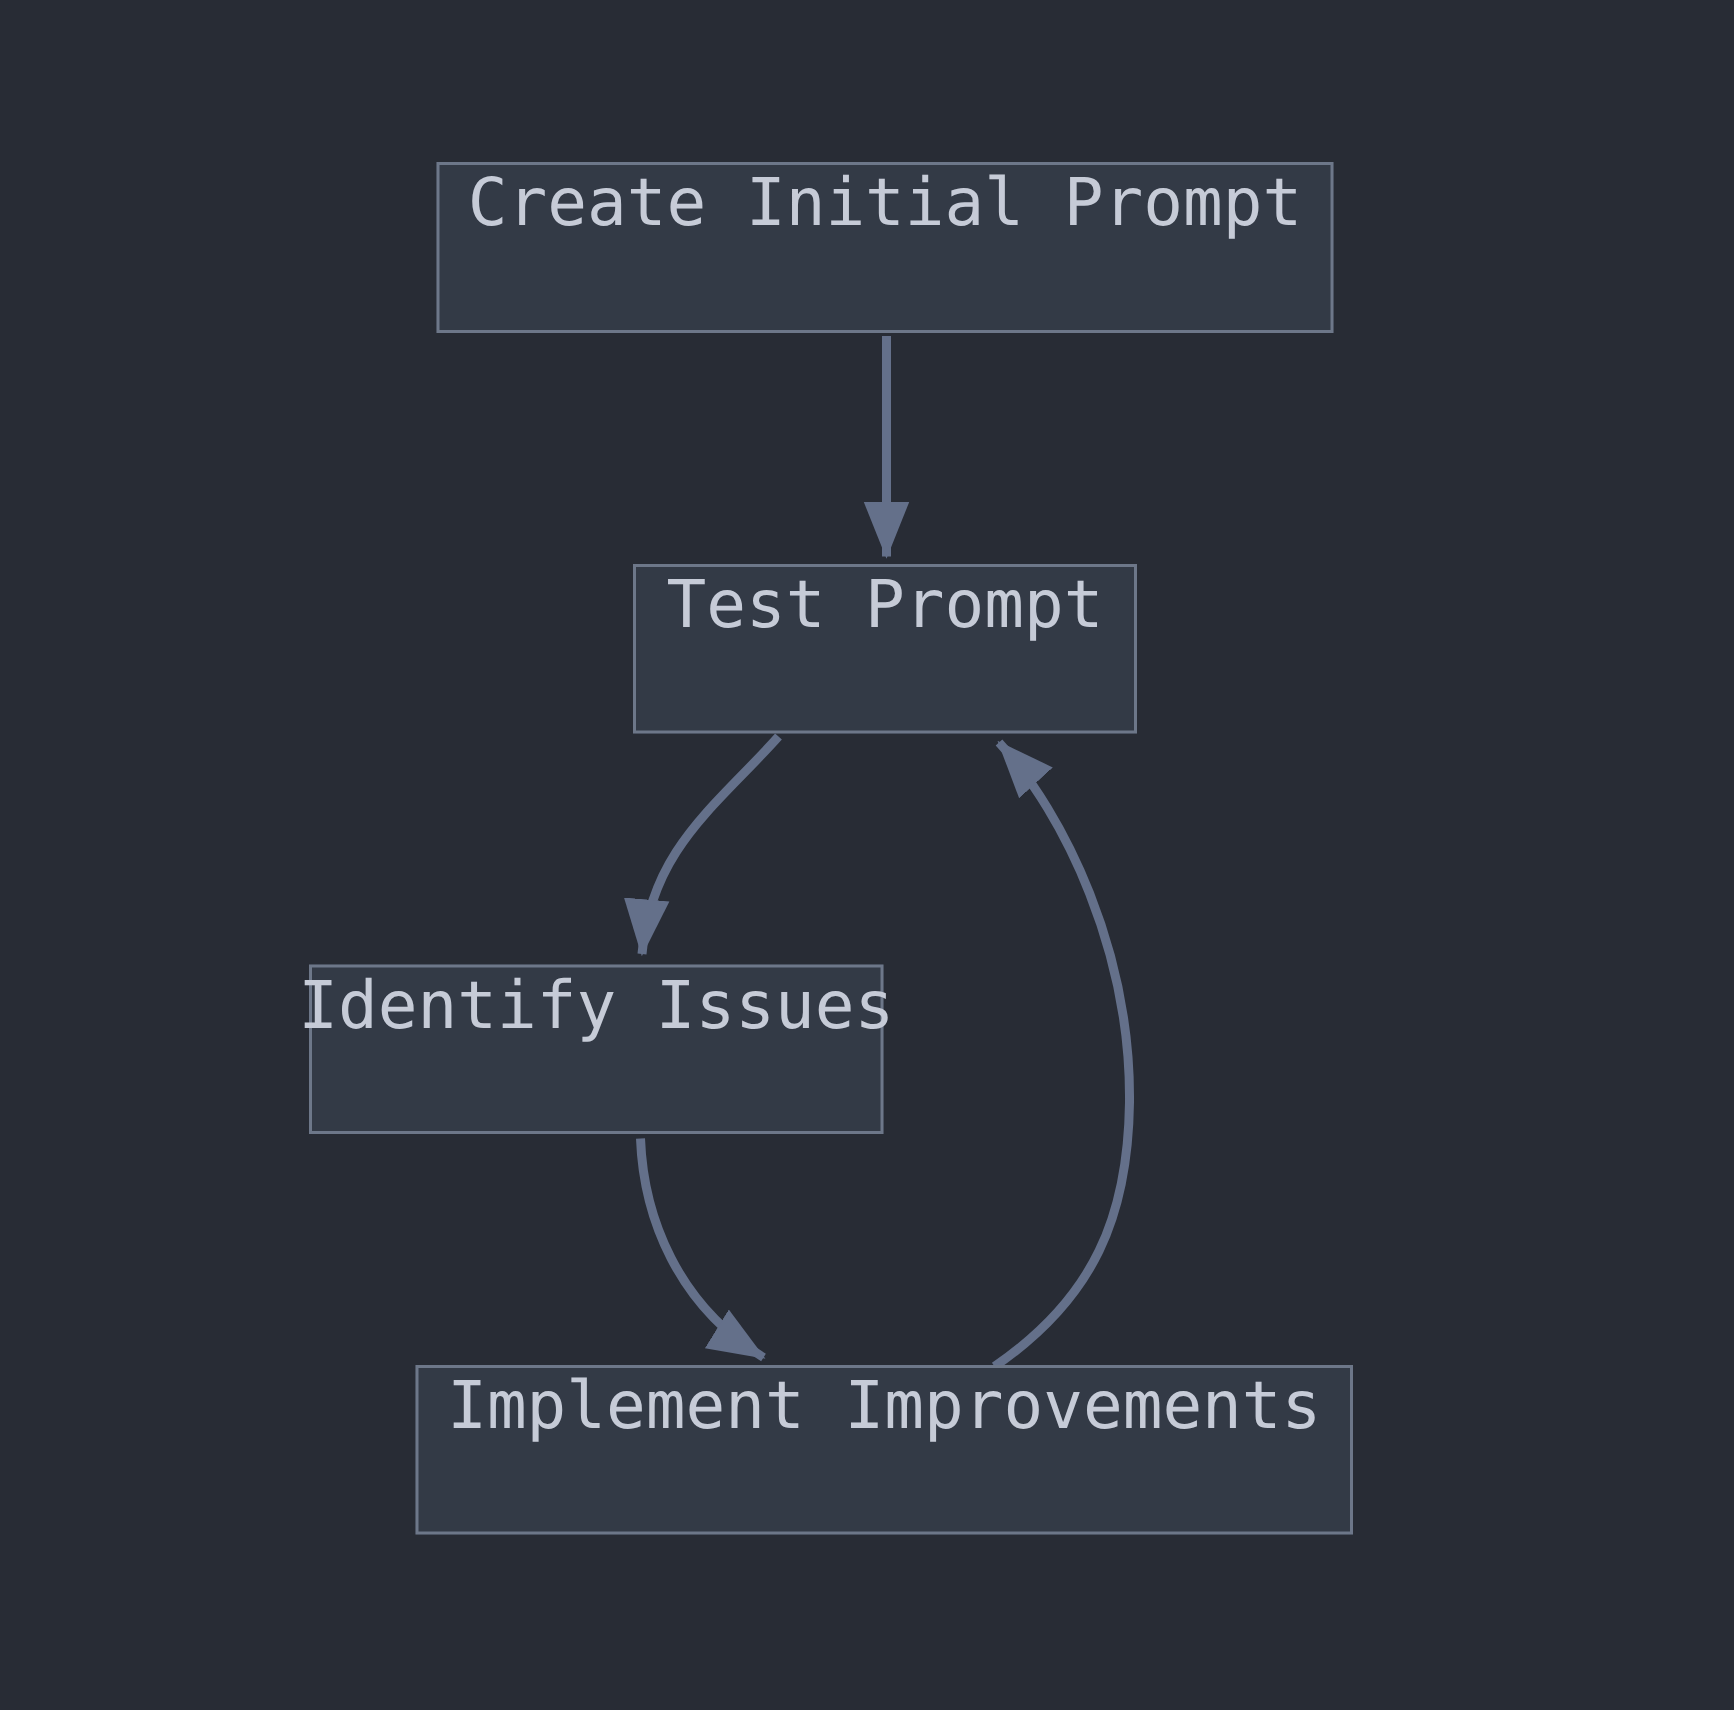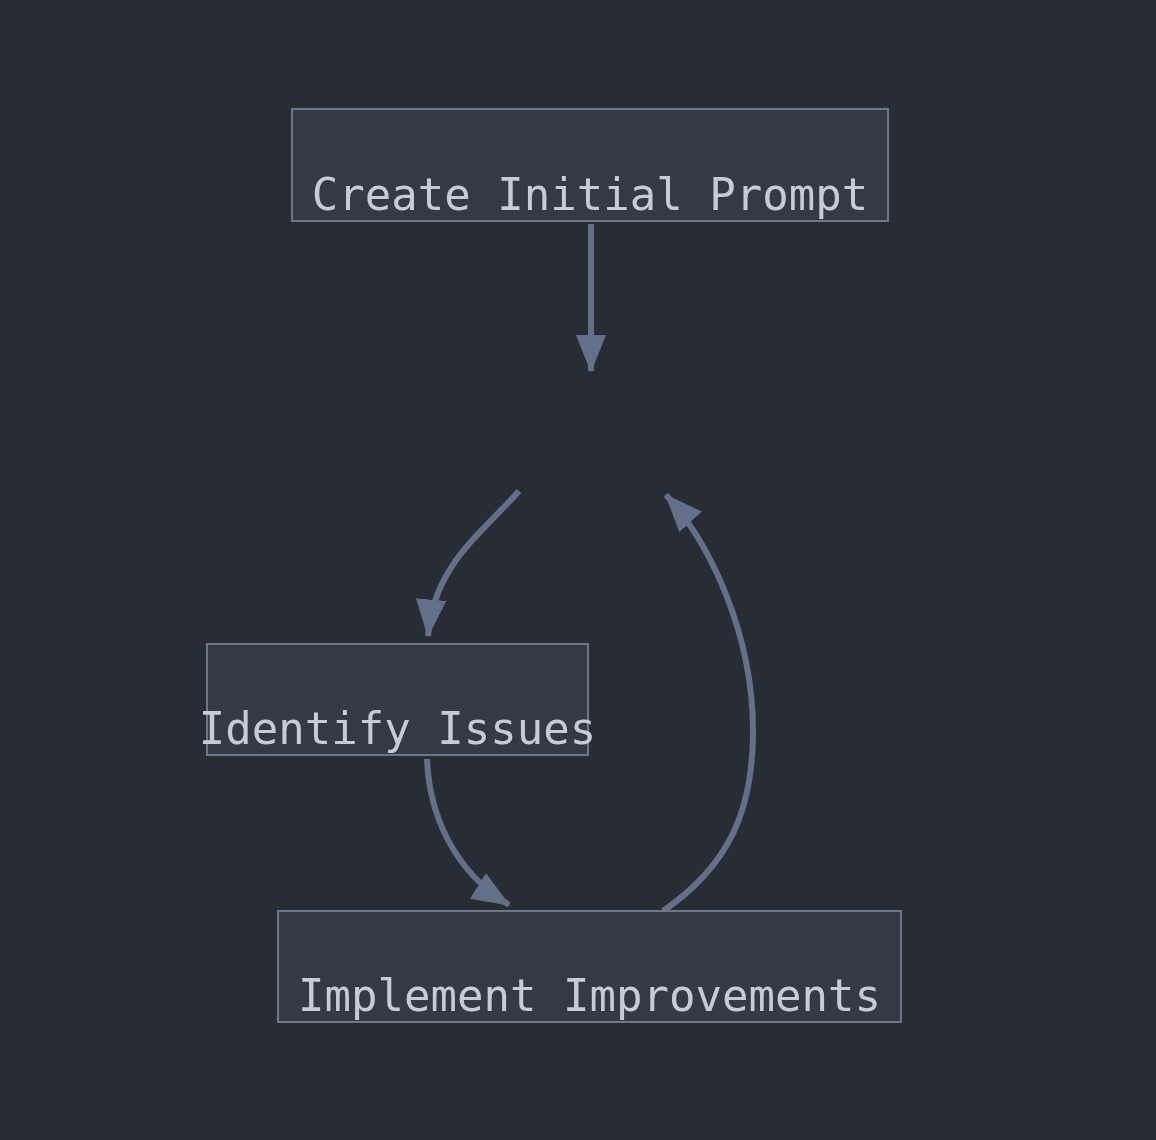--- a/index.html
+++ b/index.html
@@ -35,21 +35,21 @@
     fill: none;
   }
   .node {
     position: absolute;
     box-sizing: border-box;
     background: var(--node-fill);
     border: 2.5px solid var(--node-border);
     color: var(--node-text);
     font-size: 44px;
     display: flex;
-    align-items: flex-end;
+    align-items: flex-start;
     justify-content: center;
     white-space: nowrap;
     letter-spacing: 0px;
   }
   .node-create    { left: 291px; top: 108px;  width: 598px; height: 114px; }
   .node-test      { left: 422px; top: 376px;  width: 336px; height: 113px; }
   .node-identify  { left: 206px; top: 643px;  width: 383px; height: 113px; }
   .node-implement { left: 277px; top: 910px;  width: 625px; height: 113px; }
 </style>
 </head>
@@ -70,20 +70,23 @@
 
     <path class="edge" d="M 427 759 C 429 812, 452 870, 509 905" marker-end="url(#arrowhead)"></path>
 
     <path class="edge" d="M 663 911 C 730 865, 752 810, 753 735 C 754 635, 710 543, 666 495" marker-end="url(#arrowhead)"></path>
   </svg>
 
   <div class="node node-create">
     <span>Create Initial Prompt</span>
   </div>
 
+  <div class="node node-test">
+    <span>Test Prompt</span>
+  </div>
 
   <div class="node node-identify">
     <span>Identify Issues</span>
   </div>
 
   <div class="node node-implement">
     <span>Implement Improvements</span>
   </div>
 
 </div>

